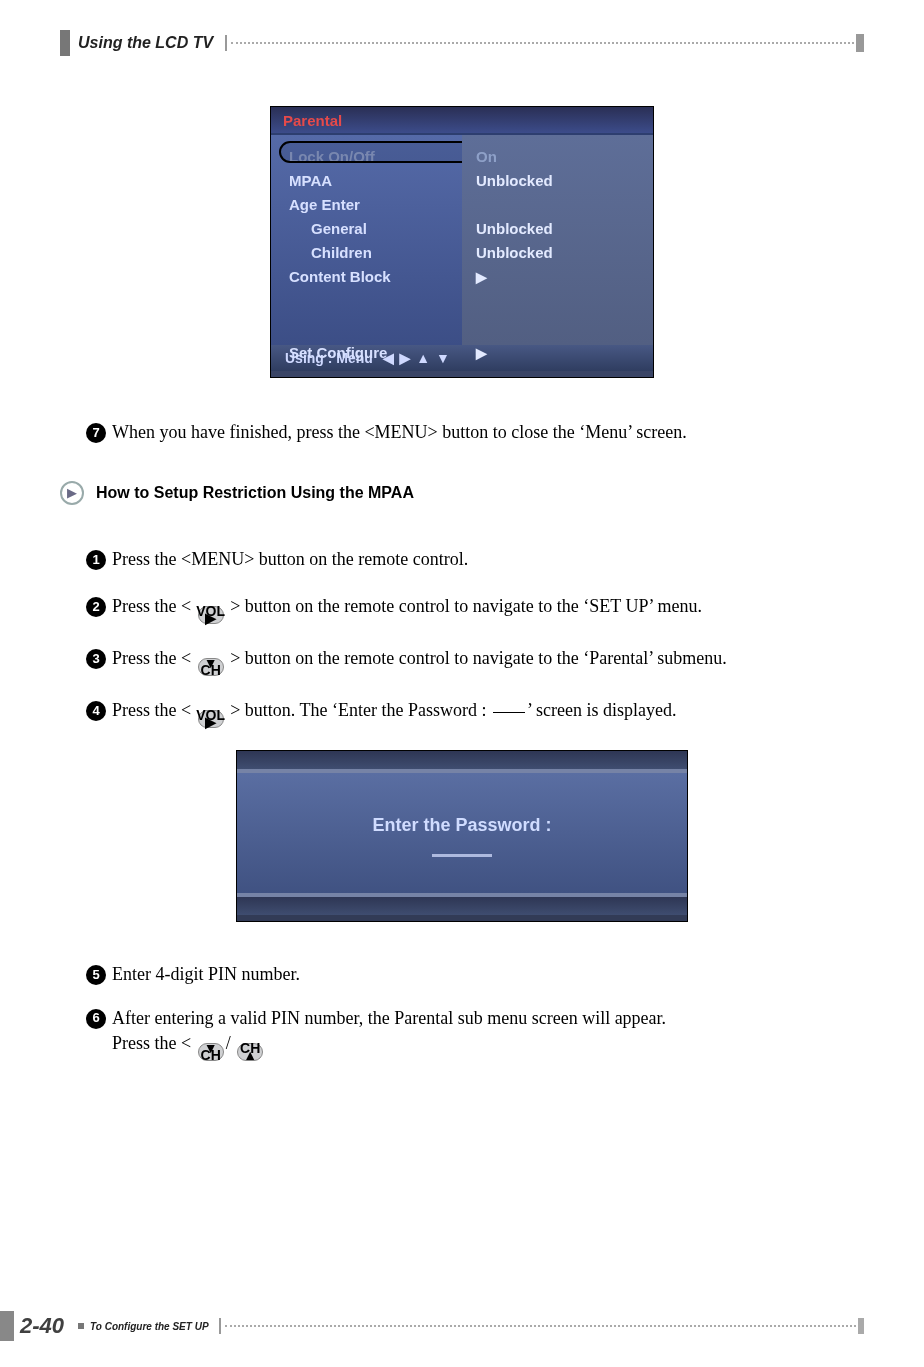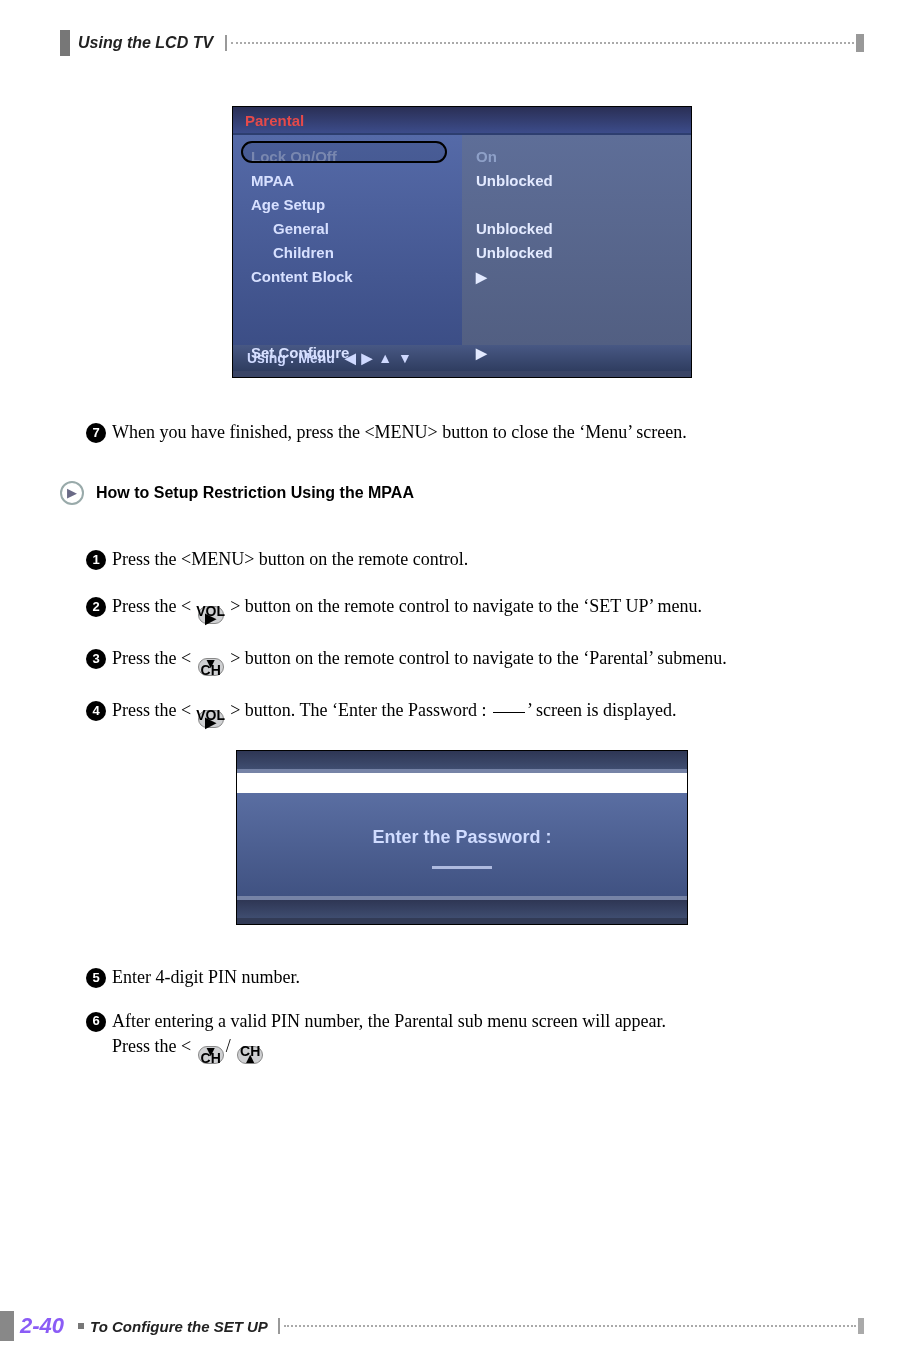--- a/index.html
+++ b/index.html
@@ -6,21 +6,21 @@
   html, body { width: 924px; height: 1367px; background: #fff; font-family: Georgia, "Times New Roman", serif; color: #000; }
   .page { position: relative; width: 924px; height: 1367px; padding: 30px 60px 40px 60px; }
   .top-header { display: flex; align-items: center; margin-bottom: 50px; text-align: right; }
   .header-bar { width: 10px; height: 26px; background: #777; margin-right: 8px; }
   .header-title { font-family: Arial, sans-serif; font-weight: bold; font-style: italic; font-size: 16px; color: #222; }
   .header-dots-wrap { flex: 1; display: flex; align-items: center; margin-left: 12px; }
   .header-tick { width: 2px; height: 16px; background: #999; }
   .header-dots { flex: 1; border-bottom: 2px dotted #aaa; margin-left: 4px; }
   .header-end { width: 8px; height: 18px; background: #999; margin-left: 2px; }
 
-  .osdbox { width: 460px; margin: 6px auto; border: 1px solid #000; font-family: Arial, sans-serif; font-weight: bold; font-size: 15px; }
+  .osdbox { width: 384px; margin: 6px auto; border: 1px solid #000; font-family: Arial, sans-serif; font-weight: bold; font-size: 15px; }
   .osd-top { height: 28px; background: linear-gradient(#2a2f55,#3c4c8a); border-bottom: 2px solid #2d3e6f; display:flex; }
   .osd-top-left { width: 50%; padding-left: 12px; color: #e54a4a; line-height: 28px; }
   .osd-top-right { width: 50%; }
   .osd-mid { display: flex; height: 210px; }
   .osd-left { width: 50%; background: linear-gradient(#556aa8,#3c4e86); color: #d7e0ff; padding: 10px 10px; position: relative; }
   .osd-right { width: 50%; background: linear-gradient(#5e6e98,#525f82); color: #e3eaff; padding: 10px 14px; position: relative; }
   .osd-sel-highlight { position: absolute; left: 8px; top: 6px; width: 206px; height: 22px; border: 2px solid #000; border-radius: 12px; background: rgba(15,25,60,.15); }
   .osd-row { height: 24px; line-height: 24px; padding-left: 8px; }
   .osd-row.dim { color: #8c9bc4; }
   .osd-row.indent { padding-left: 30px; }
@@ -42,33 +42,33 @@
   .btn-icon .stack { display:flex; flex-direction:column; align-items:center; line-height:7px; font-weight:bold; }
   .passdash { display:inline-block; border-bottom:1.5px solid #000; width:32px; vertical-align:3px; margin:0 2px; }
 
   .section-header { display:flex; align-items:center; margin: 36px 0 28px 0; }
   .sh-icon { width:24px; height:24px; border:2px solid #9aa; border-radius:50%; display:flex; align-items:center; justify-content:center; margin-right:12px; color:#6a6a86; font-size:13px; }
   .sh-title { font-family: Arial, sans-serif; font-weight: bold; font-size: 16px; }
 
   .passbox { width: 452px; margin: 12px auto 40px auto; border:1px solid #000; font-family:Arial,sans-serif; }
   .pass-edge { height:18px; background:linear-gradient(#2e3654,#3f4d70); }
   .pass-edge2 { height:4px; background:#7683a6; }
-  .pass-mid { height:103px; background:linear-gradient(#5a6ea2,#405282); display:flex; flex-direction:column; align-items:center; justify-content:center;margin-top:20px; }
+  .pass-mid { height:120px; background:linear-gradient(#5a6ea2,#405282); display:flex; flex-direction:column; align-items:center; justify-content:center; }
   .pass-label { color:#d0dcff; font-weight:bold; font-size:18px; margin-top:6px; }
   .pass-dash { width:60px; border-bottom:3px solid #aebadf; margin-top:18px; }
   .pass-foot { height:6px; background:#323b56; }
 
   .sub-block { padding-left: 26px; margin-top: 8px; }
   .sub-block .line { margin-bottom: 18px; }
 
   .footer { position:absolute; bottom:26px; left:0; right:0; display:flex; align-items:center; padding:0 60px 0 0; }
   .footer-bar { width:14px; height:30px; background:#888; }
-  .page-num { font-family:Arial,sans-serif; font-weight:bold; font-style:italic; font-size:22px; color:#8b5cf6; margin:0 8px 0 6px; }
+  .page-num { font-family:Arial,sans-serif; font-weight:bold; font-style:italic; font-size:22px; color:#404040; margin:0 8px 0 6px; }
   .foot-bullet { width:6px;height:6px;background:#777;margin:0 6px; }
-  .foot-label { font-family:Arial,sans-serif; font-weight:bold; font-style:italic; font-size:15px; color:#222; }
+  .foot-label { font-family:Arial,sans-serif; font-weight:bold; font-style:italic; font-size:10px; color:#222; }
   .foot-dots-wrap { flex:1; display:flex; align-items:center; margin-left:10px; }
   .foot-tick { width:2px; height:16px; background:#999; }
   .foot-dots { flex:1; border-bottom:2px dotted #aaa; margin-left:4px; }
   .foot-end { width:6px; height:16px; background:#aaa; margin-left:2px; }
 </style>
 </head>
 <body>
 
 <div class="page">
 
@@ -85,21 +85,21 @@
   <div class="osdbox">
     <div class="osd-top">
       <div class="osd-top-left">Parental</div>
       <div class="osd-top-right"></div>
     </div>
     <div class="osd-mid">
       <div class="osd-left">
         <div class="osd-sel-highlight"></div>
         <div class="osd-row dim">Lock On/Off</div>
         <div class="osd-row">MPAA</div>
-        <div class="osd-row">Age Setup</div>
+        <div class="osd-row">Age Enter</div>
         <div class="osd-row indent">General</div>
         <div class="osd-row indent">Children</div>
         <div class="osd-row">Content Block</div>
         <div class="osd-spacer"></div>
         <div class="osd-row">Set Configure</div>
       </div>
       <div class="osd-right">
         <div class="osd-row dim">On</div>
         <div class="osd-row">Unblocked</div>
         <div class="osd-row"></div>

